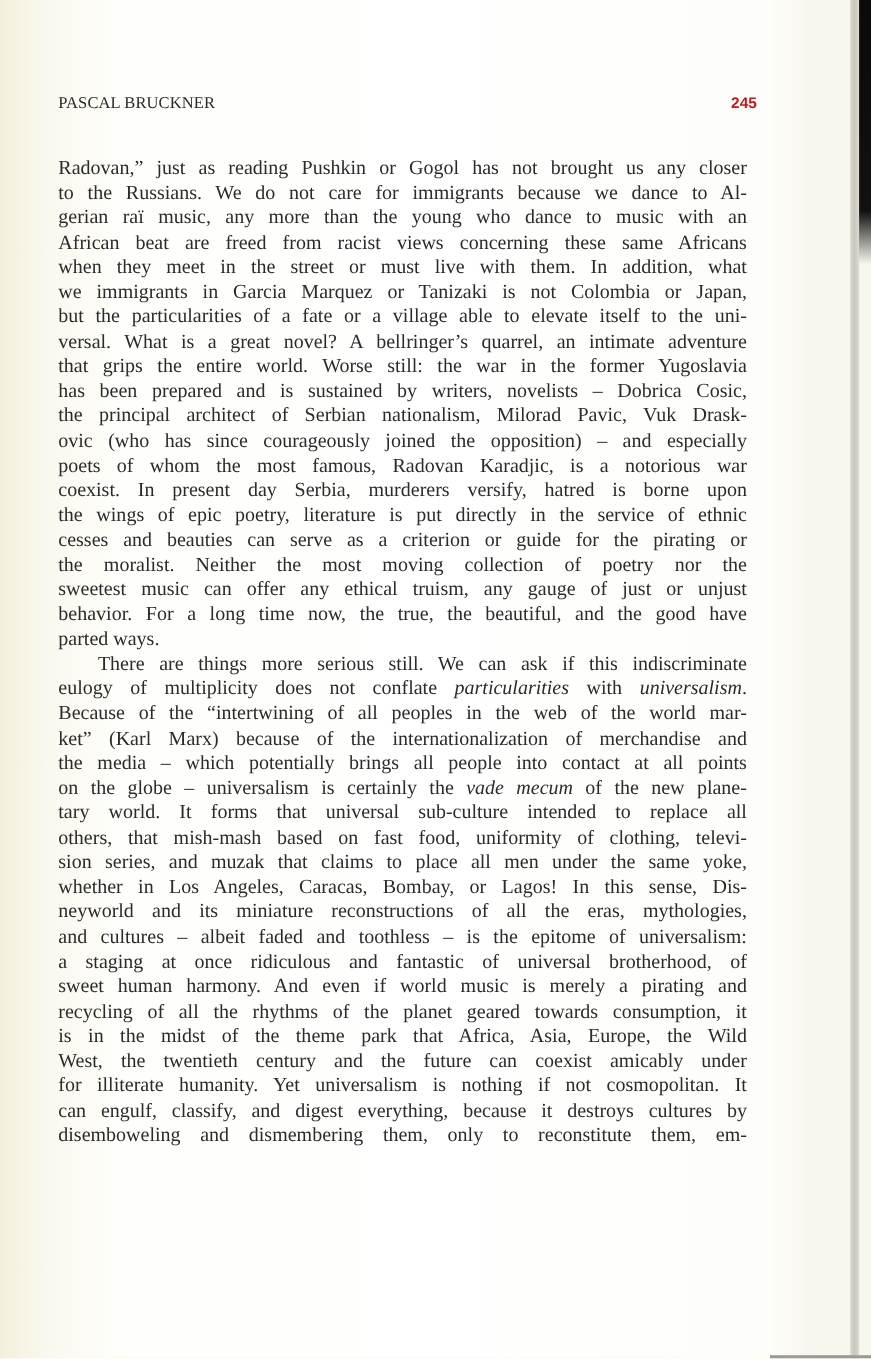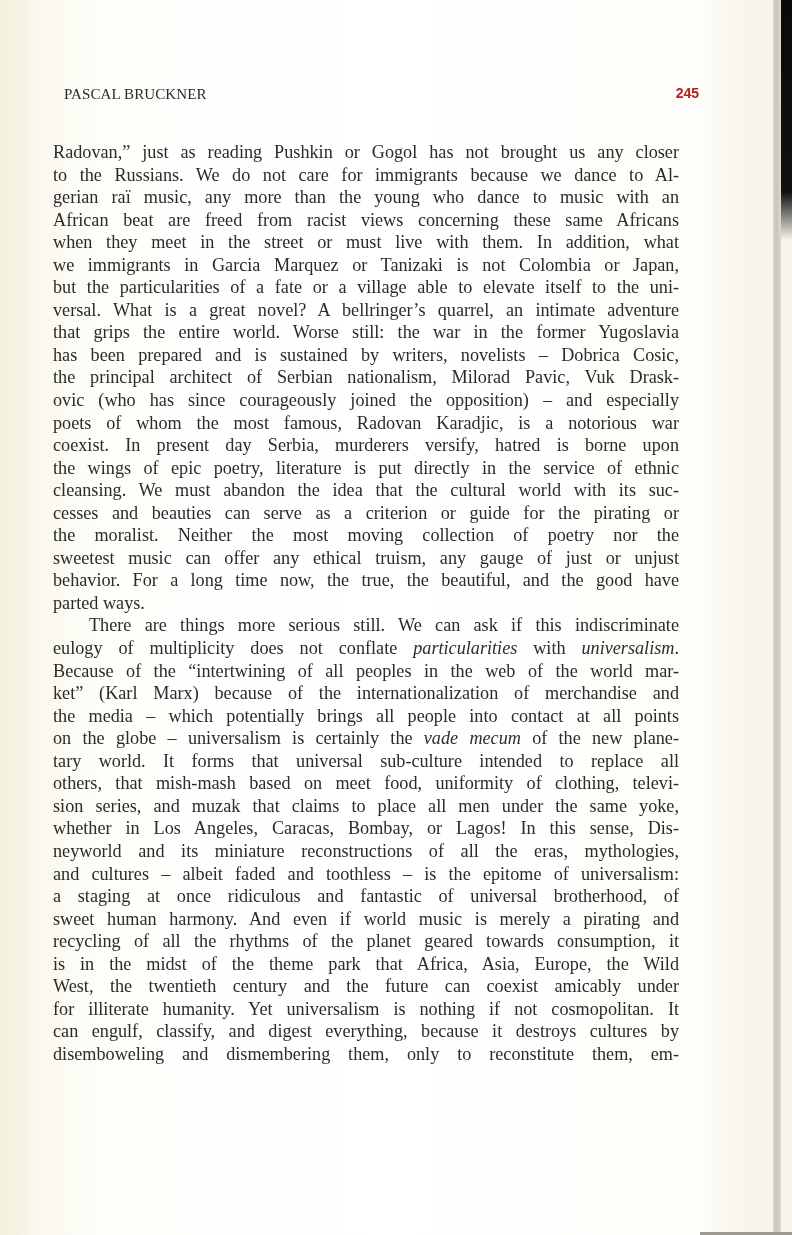--- a/index.html
+++ b/index.html
@@ -17,21 +17,21 @@
   }
   .edge-black {
     position: absolute; left: 781px; top: 0; width: 11px; height: 240px;
     background: linear-gradient(to bottom, #0a0a0a 0%, #111 80%, rgba(20,20,20,0) 100%);
   }
   .edge-bottom {
     position: absolute; left: 700px; top: 1232px; width: 92px; height: 3px;
     background: #9c9a92;
   }
   .running-head {
-    position: absolute; left: 53px; top: 86px; width: 635px; height: 24px; margin-left: 11px;
+    position: absolute; left: 53px; top: 86px; width: 635px; height: 24px;
   }
   .author {
     position: absolute; left: 0; top: 0;
     font-family: "Liberation Serif", serif; font-size: 15px;
     color: #2a2a2a; letter-spacing: 0.1px;
   }
   .page-number {
     position: absolute; right: 0; top: -1px;
     font-family: Liberation Sans, sans-serif; font-weight: bold; font-size: 14px;
     color: #b91c1c;
@@ -72,36 +72,35 @@
       <span class="line">we immigrants in Garcia Marquez or Tanizaki is not Colombia or Japan,</span>
       <span class="line">but the particularities of a fate or a village able to elevate itself to the uni-</span>
       <span class="line">versal. What is a great novel? A bellringer’s quarrel, an intimate adventure</span>
       <span class="line">that grips the entire world. Worse still: the war in the former Yugoslavia</span>
       <span class="line">has been prepared and is sustained by writers, novelists – Dobrica Cosic,</span>
       <span class="line">the principal architect of Serbian nationalism, Milorad Pavic, Vuk Drask-</span>
       <span class="line">ovic (who has since courageously joined the opposition) – and especially</span>
       <span class="line">poets of whom the most famous, Radovan Karadjic, is a notorious war</span>
       <span class="line">coexist. In present day Serbia, murderers versify, hatred is borne upon</span>
       <span class="line">the wings of epic poetry, literature is put directly in the service of ethnic</span>
-      <span class="line">cleansing. We must abandon the idea that the cultural world with its suc-</span>
       <span class="line">cesses and beauties can serve as a criterion or guide for the pirating or</span>
       <span class="line">the moralist. Neither the most moving collection of poetry nor the</span>
       <span class="line">sweetest music can offer any ethical truism, any gauge of just or unjust</span>
       <span class="line">behavior. For a long time now, the true, the beautiful, and the good have</span>
       <span class="line last">parted ways.</span>
     </div>
     <div>
       <span class="line indent">There are things more serious still. We can ask if this indiscriminate</span>
       <span class="line">eulogy of multiplicity does not conflate <em>particularities</em> with <em>universalism</em>.</span>
       <span class="line">Because of the “intertwining of all peoples in the web of the world mar-</span>
       <span class="line">ket” (Karl Marx) because of the internationalization of merchandise and</span>
       <span class="line">the media – which potentially brings all people into contact at all points</span>
       <span class="line">on the globe – universalism is certainly the <em>vade mecum</em> of the new plane-</span>
       <span class="line">tary world. It forms that universal sub-culture intended to replace all</span>
-      <span class="line">others, that mish-mash based on meet food, uniformity of clothing, televi-</span>
+      <span class="line">others, that mish-mash based on fast food, uniformity of clothing, televi-</span>
       <span class="line">sion series, and muzak that claims to place all men under the same yoke,</span>
       <span class="line">whether in Los Angeles, Caracas, Bombay, or Lagos! In this sense, Dis-</span>
       <span class="line">neyworld and its miniature reconstructions of all the eras, mythologies,</span>
       <span class="line">and cultures – albeit faded and toothless – is the epitome of universalism:</span>
       <span class="line">a staging at once ridiculous and fantastic of universal brotherhood, of</span>
       <span class="line">sweet human harmony. And even if world music is merely a pirating and</span>
       <span class="line">recycling of all the rhythms of the planet geared towards consumption, it</span>
       <span class="line">is in the midst of the theme park that Africa, Asia, Europe, the Wild</span>
       <span class="line">West, the twentieth century and the future can coexist amicably under</span>
       <span class="line">for illiterate humanity. Yet universalism is nothing if not cosmopolitan. It</span>

